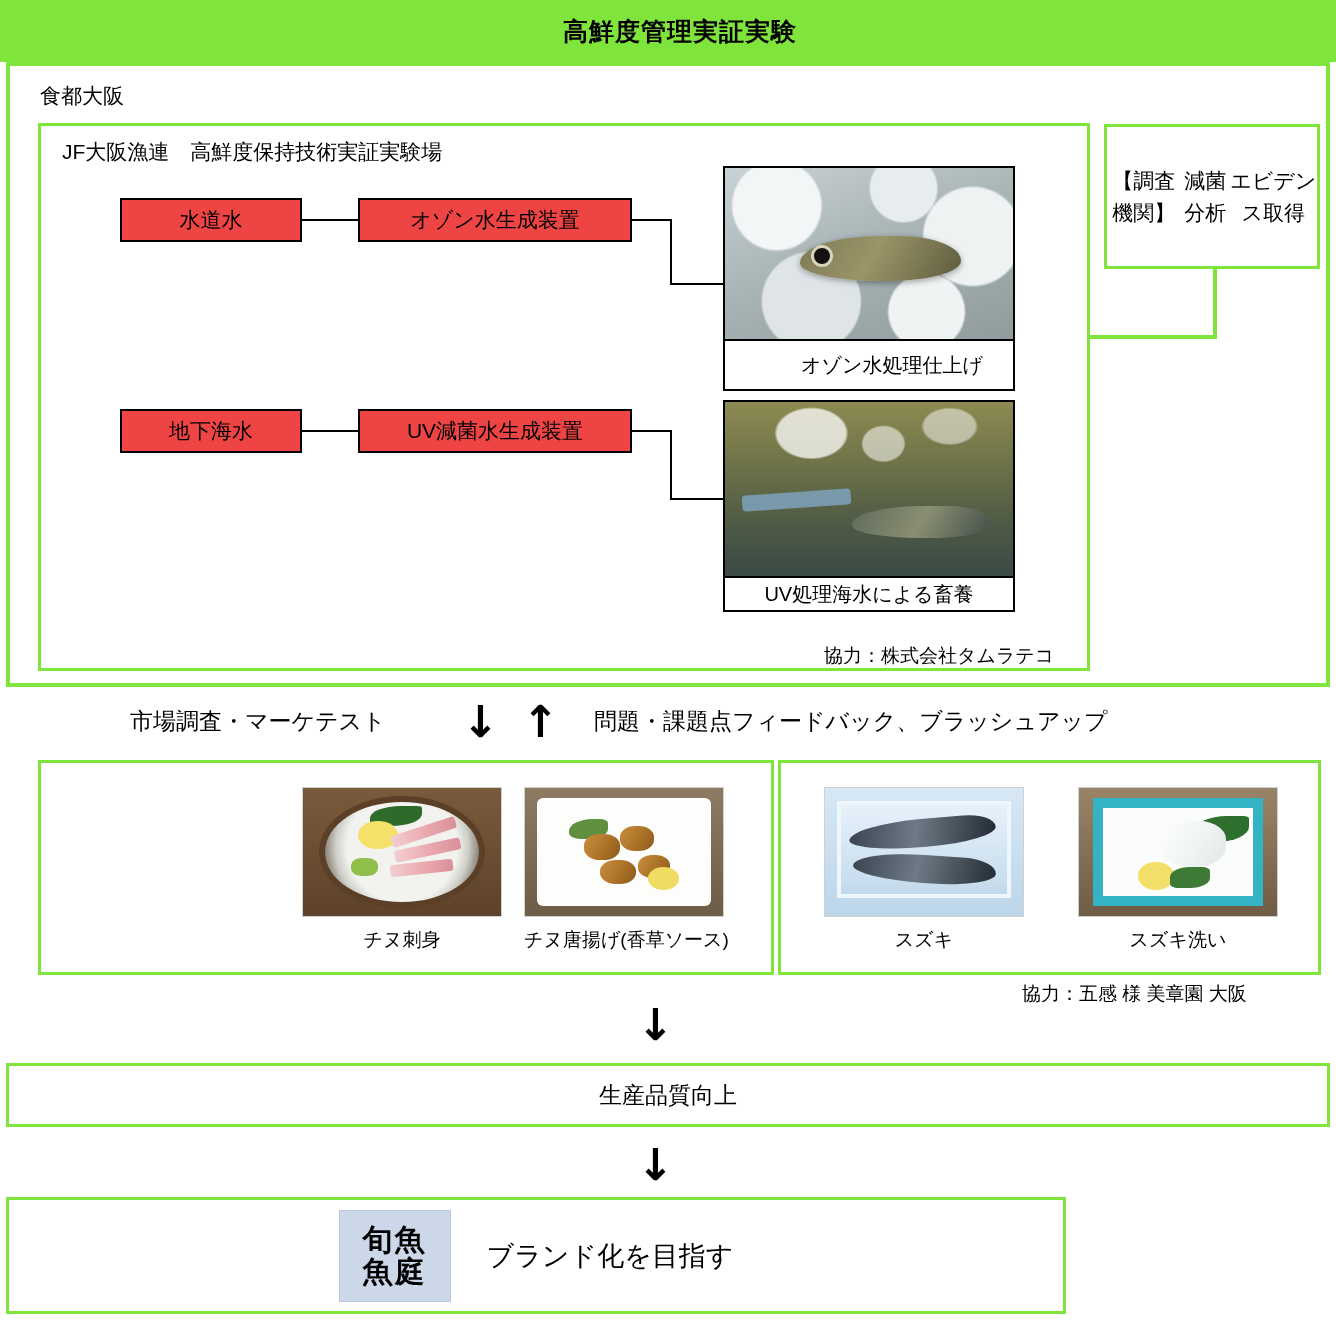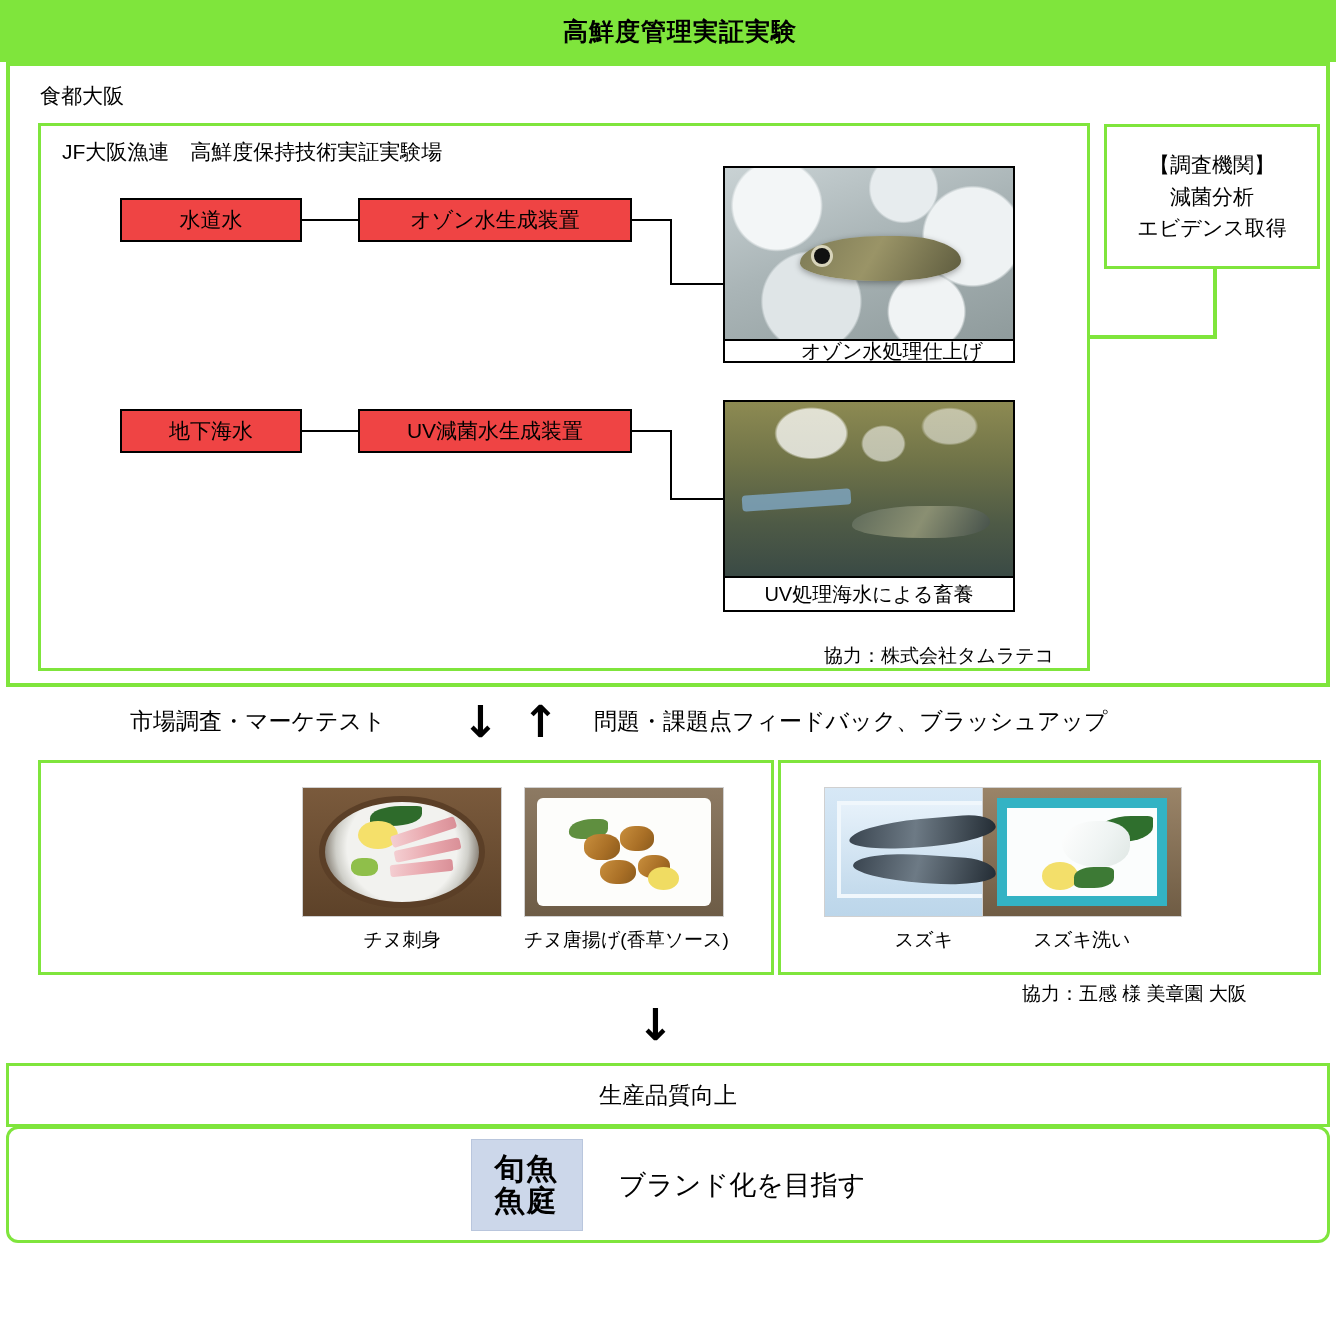--- a/index.html
+++ b/index.html
@@ -111,21 +111,21 @@
     border: 2px solid #000;
     border-top: none;
     box-sizing: border-box;
     background: #fff;
     display: flex;
     align-items: center;
     justify-content: center;
     font-size: 20px;
   }
   #photo-ozone   { left: 723px; top: 166px; width: 292px; height: 175px; }
-  #cap-ozone     { left: 723px; top: 341px; width: 292px; height: 22px; padding-left: 46px; }
+  #cap-ozone     { left: 723px; top: 341px; width: 292px; height: 50px; padding-left: 46px; }
   #photo-uv      { left: 723px; top: 400px; width: 292px; height: 178px; }
   #cap-uv        { left: 723px; top: 578px; width: 292px; height: 34px; }
 
   .credit {
     position: absolute;
     font-size: 19px;
   }
   #credit-tamla { left: 824px; top: 643px; }
   #credit-gokan { left: 1022px; top: 981px; }
 
@@ -133,25 +133,25 @@
   #research-box {
     position: absolute;
     left: 1104px;
     top: 124px;
     width: 216px;
     height: 145px;
     border: 3px solid #7FE53C;
     box-sizing: border-box;
     background: #fff;
     display: flex;
-    flex-direction: column;
     align-items: center;
     justify-content: center;
     font-size: 21px;
     line-height: 1.5;
+    text-align: center;
   }
 
   
   .fb-text {
     position: absolute;
     font-size: 23px;
     white-space: nowrap;
     text-align: center;
   }
   #fb-left  { left: 130px; top: 706px; }
@@ -194,35 +194,35 @@
   }
   .prod .label {
     margin-top: 10px;
     font-size: 19px;
     white-space: nowrap;
   }
   #prod-1 { left: 78px;  top: 787px; }
   #prod-2 { left: 302px; top: 787px; }
   #prod-3 { left: 524px; top: 787px; }
   #prod-4 { left: 824px; top: 787px; }
-  #prod-5 { left: 982px; top: 787px; }
+  #prod-5 { left: 1078px; top: 787px; }
 
   
   .bar {
     position: absolute;
     border: 3px solid #7FE53C;
     box-sizing: border-box;
     background: #fff;
     display: flex;
     align-items: center;
     justify-content: center;
     font-size: 23px;
   }
   #bar-quality { left: 6px; top: 1063px; width: 1324px; height: 64px; }
-  #bar-brand   { left: 6px; top: 1126px; width: 1324px; height: 117px; border-radius: 12px; }
+  #bar-brand   { left: 6px; top: 1197px; width: 1060px; height: 117px; }
 
   #brand-inner {
     display: flex;
     align-items: center;
     gap: 36px;
   }
   #brand-logo {
     width: 110px;
     height: 90px;
     background: #ccd7ea;

